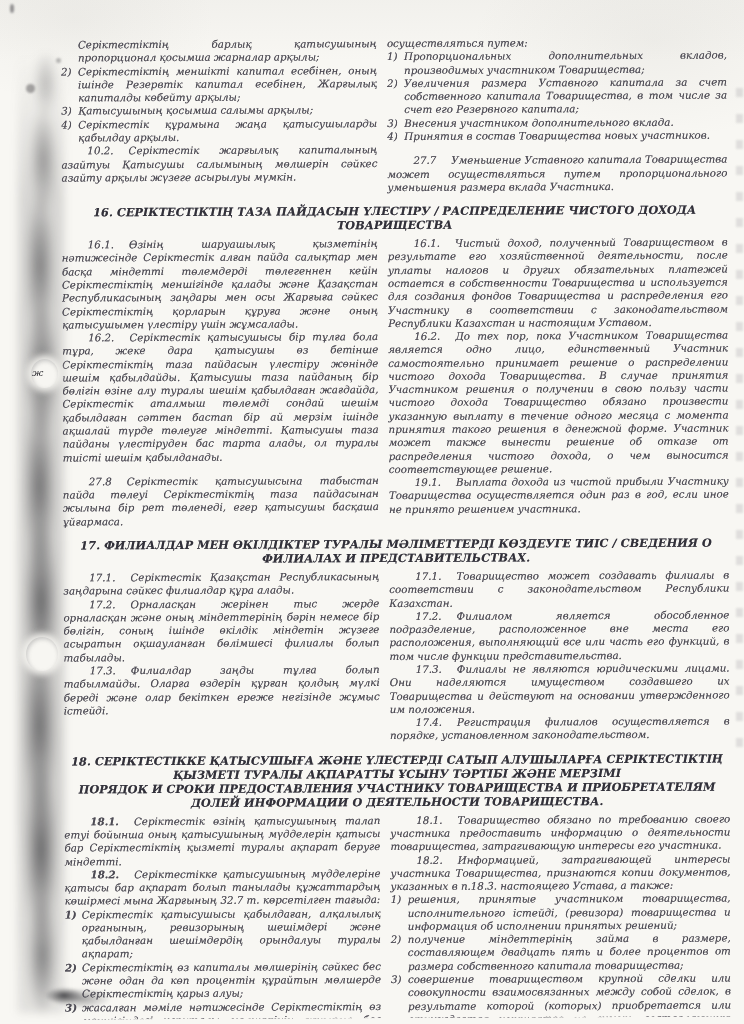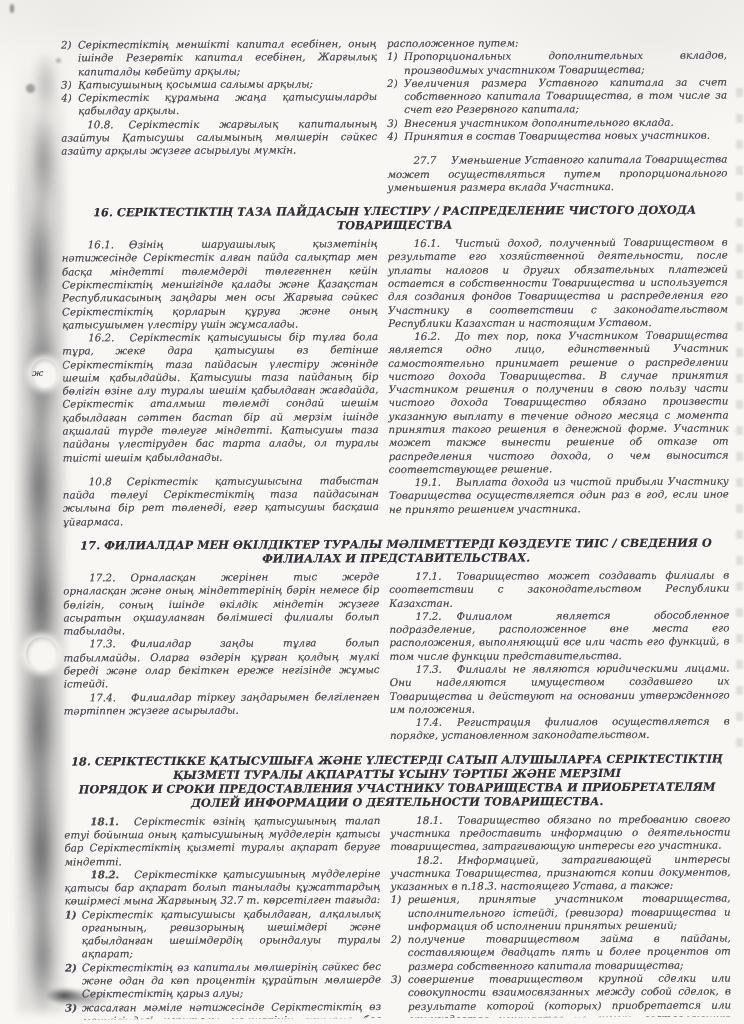--- a/index.html
+++ b/index.html
@@ -98,61 +98,62 @@
   <div class="smudge-bottom"></div>
   <div class="punch h1">
     <span class="hl">ж</span>
   </div>
   <div class="punch h2"></div>
 
   <div class="content">
       <div class="section">
         <div class="cols">
           <div class="col left">
+            <p class="item"><span class="m"></span><span class="x">Серіктестіктің барлық қатысушының пропорционал қосымша жарналар арқылы;</span></p>
             <p class="item"><span class="m">2)</span><span class="x">Серіктестіктің меншікті капитал есебінен, оның ішінде Резервтік капитал есебінен, Жарғылық капиталды көбейту арқылы;</span></p>
             <p class="item"><span class="m">3)</span><span class="x">Қатысушының қосымша салымы арқылы;</span></p>
             <p class="item"><span class="m">4)</span><span class="x">Серіктестік құрамына жаңа қатысушыларды қабылдау арқылы.</span></p>
-            <p class="para"><span class="n">10.8.</span><span class="x">Серіктестік жарғылық капиталының азайтуы Қатысушы салымының мөлшерін сәйкес азайту арқылы жүзеге асырылуы мүмкін.</span></p>
+            <p class="para"><span class="n">10.2.</span><span class="x">Серіктестік жарғылық капиталының азайтуы Қатысушы салымының мөлшерін сәйкес азайту арқылы жүзеге асырылуы мүмкін.</span></p>
           </div>
           <div class="col right">
-            <p class="para noind"><span class="x">расположенное путем:</span></p>
+            <p class="para noind"><span class="x">осуществляться путем:</span></p>
             <p class="item"><span class="m">1)</span><span class="x">Пропорциональных дополнительных вкладов, производимых участником Товарищества;</span></p>
             <p class="item"><span class="m">2)</span><span class="x">Увеличения размера Уставного капитала за счет собственного капитала Товарищества, в том числе за счет его Резервного капитала;</span></p>
             <p class="item"><span class="m">3)</span><span class="x">Внесения участником дополнительного вклада.</span></p>
             <p class="item"><span class="m">4)</span><span class="x">Принятия в состав Товарищества новых участников.</span></p>
             <p class="para gap"><span class="n">27.7</span><span class="x">Уменьшение Уставного капитала Товарищества может осуществляться путем пропорционального уменьшения размера вклада Участника.</span></p>
           </div>
         </div>
       </div>
       <div class="section">
         <div class="hwrap">
           <div class="heading">16. СЕРІКТЕСТІКТІҢ ТАЗА ПАЙДАСЫН ҮЛЕСТІРУ / РАСПРЕДЕЛЕНИЕ ЧИСТОГО ДОХОДА ТОВАРИЩЕСТВА</div>
         </div>
         <div class="cols">
           <div class="col left">
             <p class="para"><span class="n">16.1.</span><span class="x">Өзінің шаруашылық қызметінің нәтижесінде Серіктестік алған пайда салықтар мен басқа міндетті төлемдерді төлегеннен кейін Серіктестіктің меншігінде қалады және Қазақстан Республикасының заңдары мен осы Жарғыға сәйкес Серіктестіктің қорларын құруға және оның қатысушымен үлестіру үшін жұмсалады.</span></p>
             <p class="para"><span class="n">16.2.</span><span class="x">Серіктестік қатысушысы бір тұлға бола тұра, жеке дара қатысушы өз бетінше Серіктестіктің таза пайдасын үлестіру жөнінде шешім қабылдайды. Қатысушы таза пайданың бір бөлігін өзіне алу туралы шешім қабылдаған жағдайда, Серіктестік аталмыш төлемді сондай шешім қабылдаған сәттен бастап бір ай мерзім ішінде ақшалай түрде төлеуге міндетті. Қатысушы таза пайданы үлестіруден бас тарта алады, ол туралы тиісті шешім қабылданады.</span></p>
-            <p class="para gap"><span class="n">10.8</span><span class="x">Серіктестік қатысушысына табыстан пайда төлеуі Серіктестіктің таза пайдасынан жылына бір рет төленеді, егер қатысушы басқаша ұйғармаса.</span></p>
+            <p class="para gap"><span class="n">27.8</span><span class="x">Серіктестік қатысушысына табыстан пайда төлеуі Серіктестіктің таза пайдасынан жылына бір рет төленеді, егер қатысушы басқаша ұйғармаса.</span></p>
           </div>
           <div class="col right">
             <p class="para"><span class="n">16.1.</span><span class="x">Чистый доход, полученный Товариществом в результате его хозяйственной деятельности, после уплаты налогов и других обязательных платежей остается в собственности Товарищества и используется для создания фондов Товарищества и распределения его Участнику в соответствии с законодательством Республики Казахстан и настоящим Уставом.</span></p>
             <p class="para"><span class="n">16.2.</span><span class="x">До тех пор, пока Участником Товарищества является одно лицо, единственный Участник самостоятельно принимает решение о распределении чистого дохода Товарищества. В случае принятия Участником решения о получении в свою пользу части чистого дохода Товарищество обязано произвести указанную выплату в течение одного месяца с момента принятия такого решения в денежной форме. Участник может также вынести решение об отказе от распределения чистого дохода, о чем выносится соответствующее решение.</span></p>
             <p class="para"><span class="n">19.1.</span><span class="x">Выплата дохода из чистой прибыли Участнику Товарищества осуществляется один раз в год, если иное не принято решением участника.</span></p>
           </div>
         </div>
       </div>
       <div class="section">
         <div class="hwrap">
           <div class="heading">17. ФИЛИАЛДАР МЕН ӨКІЛДІКТЕР ТУРАЛЫ МӘЛІМЕТТЕРДІ КӨЗДЕУГЕ ТИІС / СВЕДЕНИЯ О ФИЛИАЛАХ И ПРЕДСТАВИТЕЛЬСТВАХ.</div>
         </div>
         <div class="cols">
           <div class="col left">
+            <p class="para"><span class="n">17.1.</span><span class="x">Серіктестік Қазақстан Республикасының заңдарына сәйкес филиалдар құра алады.</span></p>
             <p class="para"><span class="n">17.2.</span><span class="x">Орналасқан жерінен тыс жерде орналасқан және оның міндеттерінің бәрін немесе бір бөлігін, соның ішінде өкілдік міндетін жүзеге асыратын оқшауланған бөлімшесі филиалы болып табылады.</span></p>
             <p class="para"><span class="n">17.3.</span><span class="x">Филиалдар заңды тұлға болып табылмайды. Оларға өздерін құрған қолдың мүлкі береді және олар бекіткен ереже негізінде жұмыс істейді.</span></p>
-            <p class="para"><span class="n">17.4.</span><span class="x">Филиалдар тіркеу заңдарымен белгіленген тәртіппен жүзеге асырылады.</span></p>
           </div>
           <div class="col right">
             <p class="para"><span class="n">17.1.</span><span class="x">Товарищество может создавать филиалы в соответствии с законодательством Республики Казахстан.</span></p>
             <p class="para"><span class="n">17.2.</span><span class="x">Филиалом является обособленное подразделение, расположенное вне места его расположения, выполняющий все или часть его функций, в том числе функции представительства.</span></p>
             <p class="para"><span class="n">17.3.</span><span class="x">Филиалы не являются юридическими лицами. Они наделяются имуществом создавшего их Товарищества и действуют на основании утвержденного им положения.</span></p>
             <p class="para"><span class="n">17.4.</span><span class="x">Регистрация филиалов осуществляется в порядке, установленном законодательством.</span></p>
           </div>
         </div>
       </div>
       <div class="section">
@@ -165,19 +166,19 @@
             <p class="para bnum"><span class="n">18.1.</span><span class="x">Серіктестік өзінің қатысушының талап етуі бойынша оның қатысушының мүдделерін қатысы бар Серіктестіктің қызметі туралы ақпарат беруге міндетті.</span></p>
             <p class="para bnum"><span class="n">18.2.</span><span class="x">Серіктестікке қатысушының мүдделеріне қатысы бар ақпарат болып танылады құжаттардың көшірмесі мына Жарғының 32.7 т. көрсетілген тағыда:</span></p>
             <p class="item bnum"><span class="m">1)</span><span class="x">Серіктестік қатысушысы қабылдаған, алқалылық органының, ревизорының шешімдері және қабылданған шешімдердің орындалуы туралы ақпарат;</span></p>
             <p class="item bnum"><span class="m">2)</span><span class="x">Серіктестіктің өз капиталы мөлшерінің сәйкес бес және одан да көп процентін құрайтын мөлшерде Серіктестіктің қарыз алуы;</span></p>
             <p class="item bnum"><span class="m">3)</span><span class="x">жасалған мәміле нәтижесінде Серіктестіктің өз меншігіндегі капиталы мөлшерінің жиырма бес және одан да көп процентін құрайтын сомадағы мүлік сатып алынатын немесе иеліктен шығарылатын ірі мәмілені немесе өзара байланыстағы мәмілелерді Серіктестіктің жасауы;</span></p>
           </div>
           <div class="col right">
             <p class="para"><span class="n">18.1.</span><span class="x">Товарищество обязано по требованию своего участника предоставить информацию о деятельности товарищества, затрагивающую интересы его участника.</span></p>
             <p class="para"><span class="n">18.2.</span><span class="x">Информацией, затрагивающей интересы участника Товарищества, признаются копии документов, указанных в п.18.3. настоящего Устава, а также:</span></p>
             <p class="item"><span class="m">1)</span><span class="x">решения, принятые участником товарищества, исполнительного істейді, (ревизора) товарищества и информация об исполнении принятых решений;</span></p>
-            <p class="item"><span class="m">2)</span><span class="x">получение товариществом займа в пайданы, составляющем двадцать пять и более процентов от размера собственного капитала товарищества;</span></p>
+            <p class="item"><span class="m">2)</span><span class="x">получение міндеттерінің займа в размере, составляющем двадцать пять и более процентов от размера собственного капитала товарищества;</span></p>
             <p class="item"><span class="m">3)</span><span class="x">совершение товариществом крупной сделки или совокупности взаимосвязанных между собой сделок, в результате которой (которых) приобретается или отчуждается имущество на сумму, составляющую двадцать пять и более процентов от размера собственного капитала товарищества;</span></p>
           </div>
         </div>
       </div>
     </div>
 </div>
 
 </body></html>

